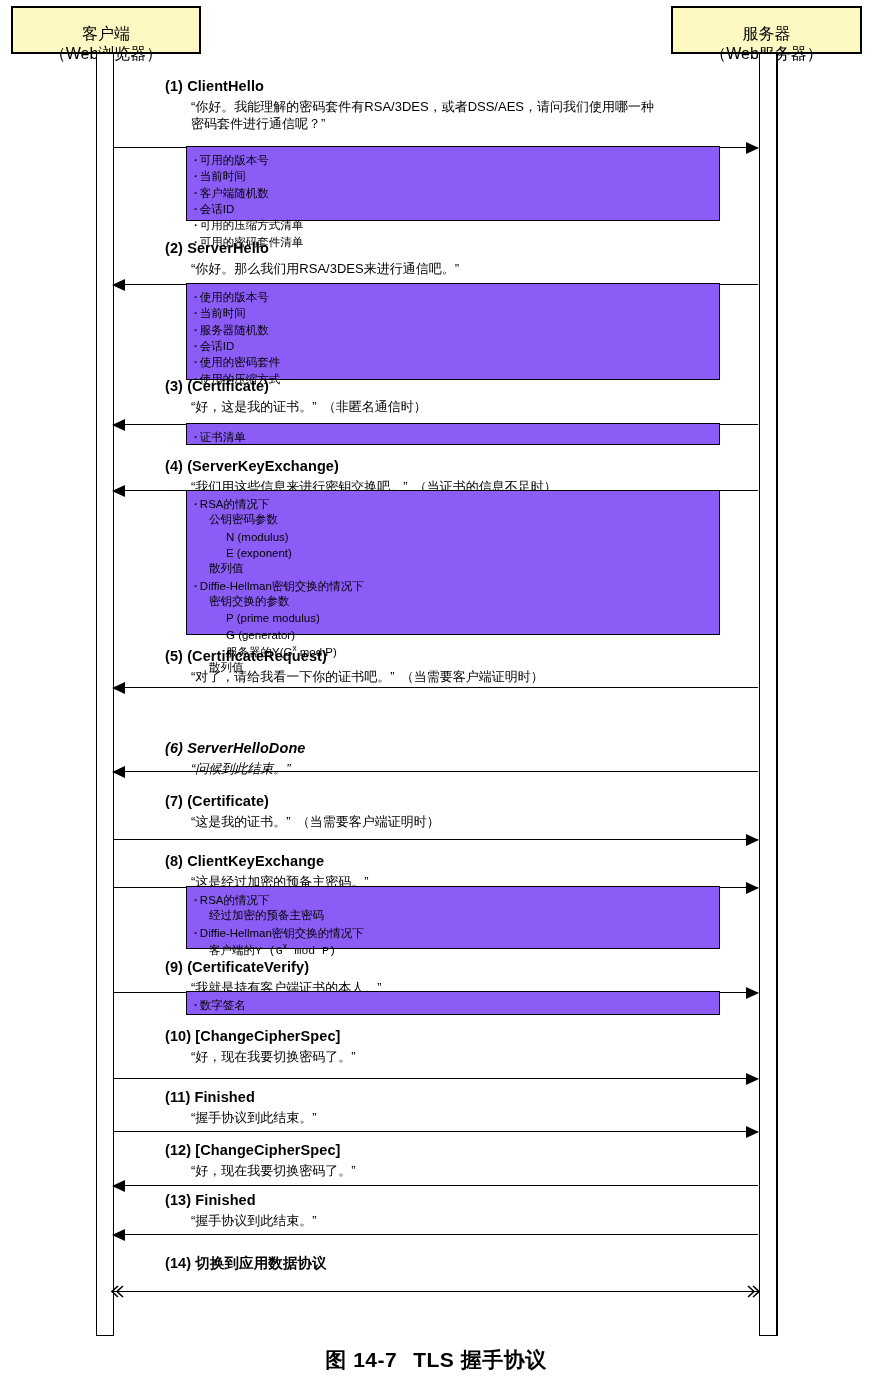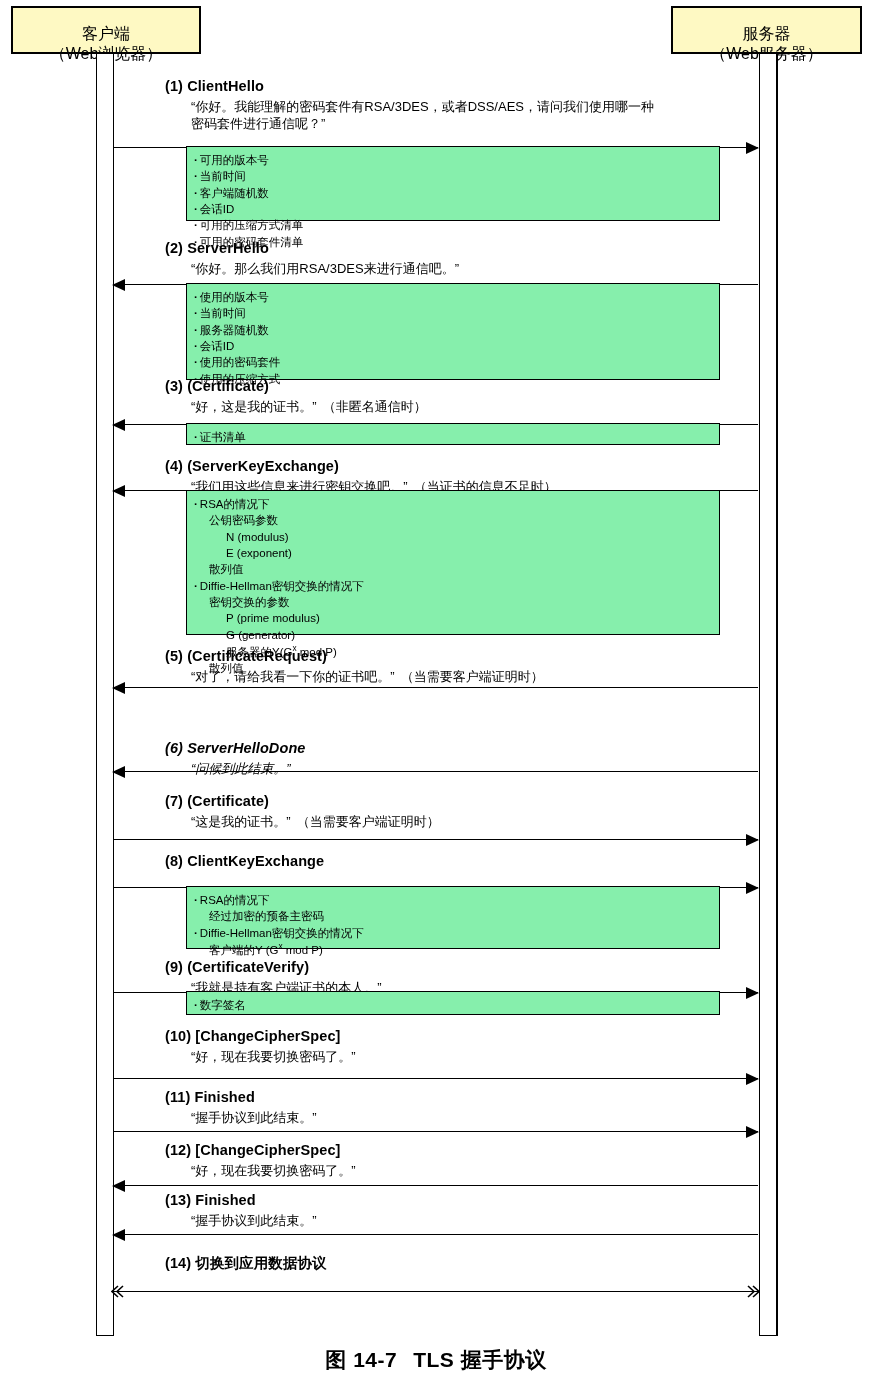--- a/index.html
+++ b/index.html
@@ -106,29 +106,29 @@
     height: 13px;
   }
   .arrow.both .chev svg { display: block; }
   .arrow.both .chev.l { left: -2px; }
   .arrow.both .chev.r { right: -2px; }
 
   
   .detail {
     position: absolute;
     border: 1.5px solid #000;
-    background: #86efac;
+    background: #8b5cf6;
     box-sizing: border-box;
     padding: 5px 0 5px 7px;
     font-size: 11.5px;
     line-height: 1.42;
   }
   .detail .item { white-space: nowrap; }
   .detail .lvl0 { padding-left: 0px; }
-  .detail .lvl1 { padding-left: 15px; }
+  .detail .lvl1 { padding-left: 15px; font-family: Liberation Mono, monospace; }
   .detail .lvl2 { padding-left: 32px; }
   .detail .bullet::before {
     content: "\00b7";
     margin-right: 2px;
     font-weight: bold;
   }
   sup { font-size: 72%; vertical-align: super; }
 
   
   .caption {
@@ -263,20 +263,21 @@
       <span>“这是我的证书。”</span><span class="cond">（当需要客户端证明时）</span>
     </div>
   </div>
   <div class="arrow right" style="left:113px; top:833px; width:645px;">
     <div class="shaft"></div>
       <div class="head"></div>
   </div>
 
   <div class="msg" style="left:165px; top:853px; width:600px;">
     <div class="msg-title">(8) ClientKeyExchange</div>
+    <div class="msg-quote">“这是经过加密的预备主密码。”</div>
   </div>
   <div class="arrow right" style="left:113px; top:881px; width:645px;">
     <div class="shaft"></div>
       <div class="head"></div>
   </div>
   <div class="detail" style="left:186px; top:886px; width:534px; height:63px;">
     <div class="item lvl0 bullet">RSA的情况下</div>
     <div class="item lvl1">经过加密的预备主密码</div>
     <div class="item lvl0 bullet">Diffie-Hellman密钥交换的情况下</div>
     <div class="item lvl1">客户端的Y (G<sup>x</sup> mod P)</div>

